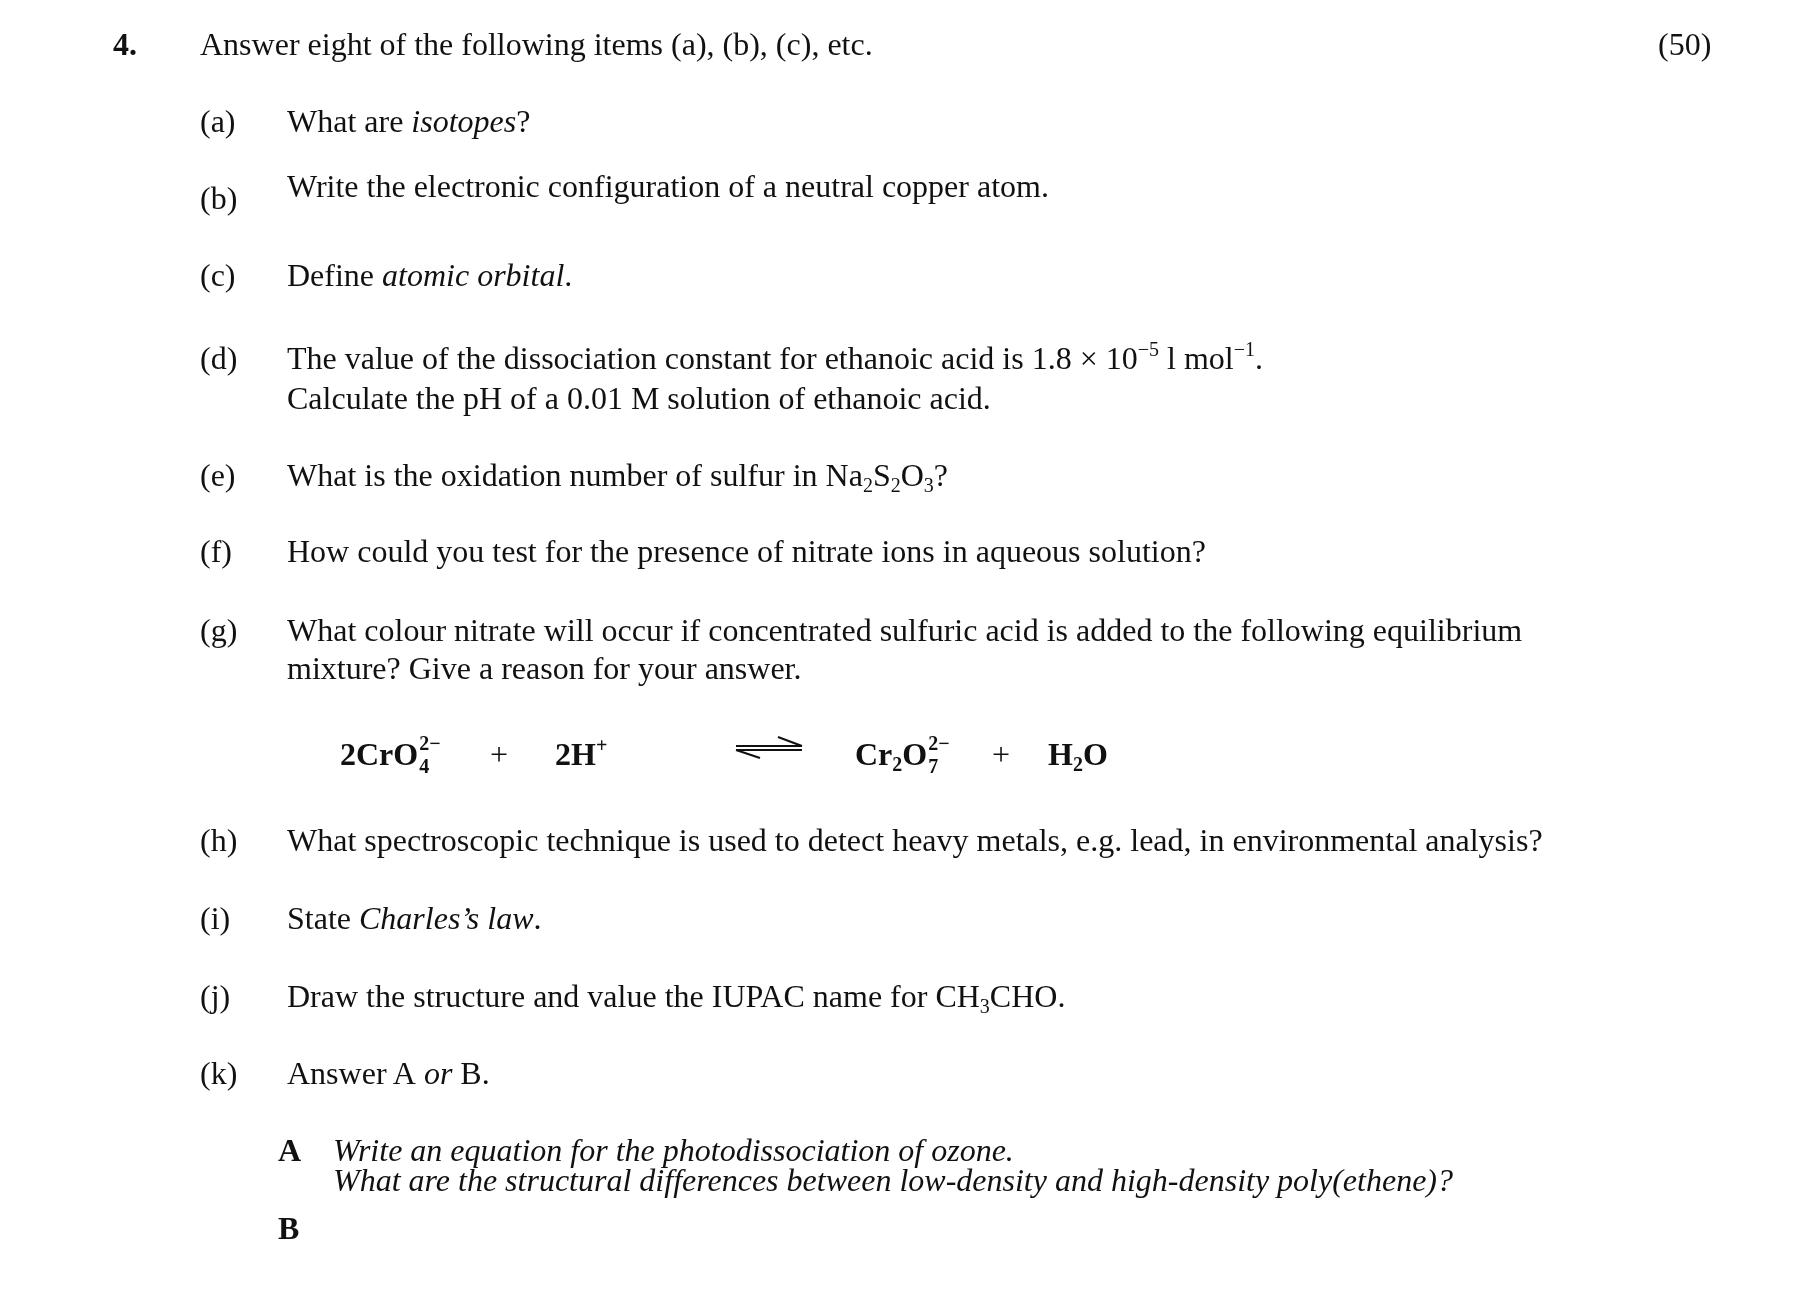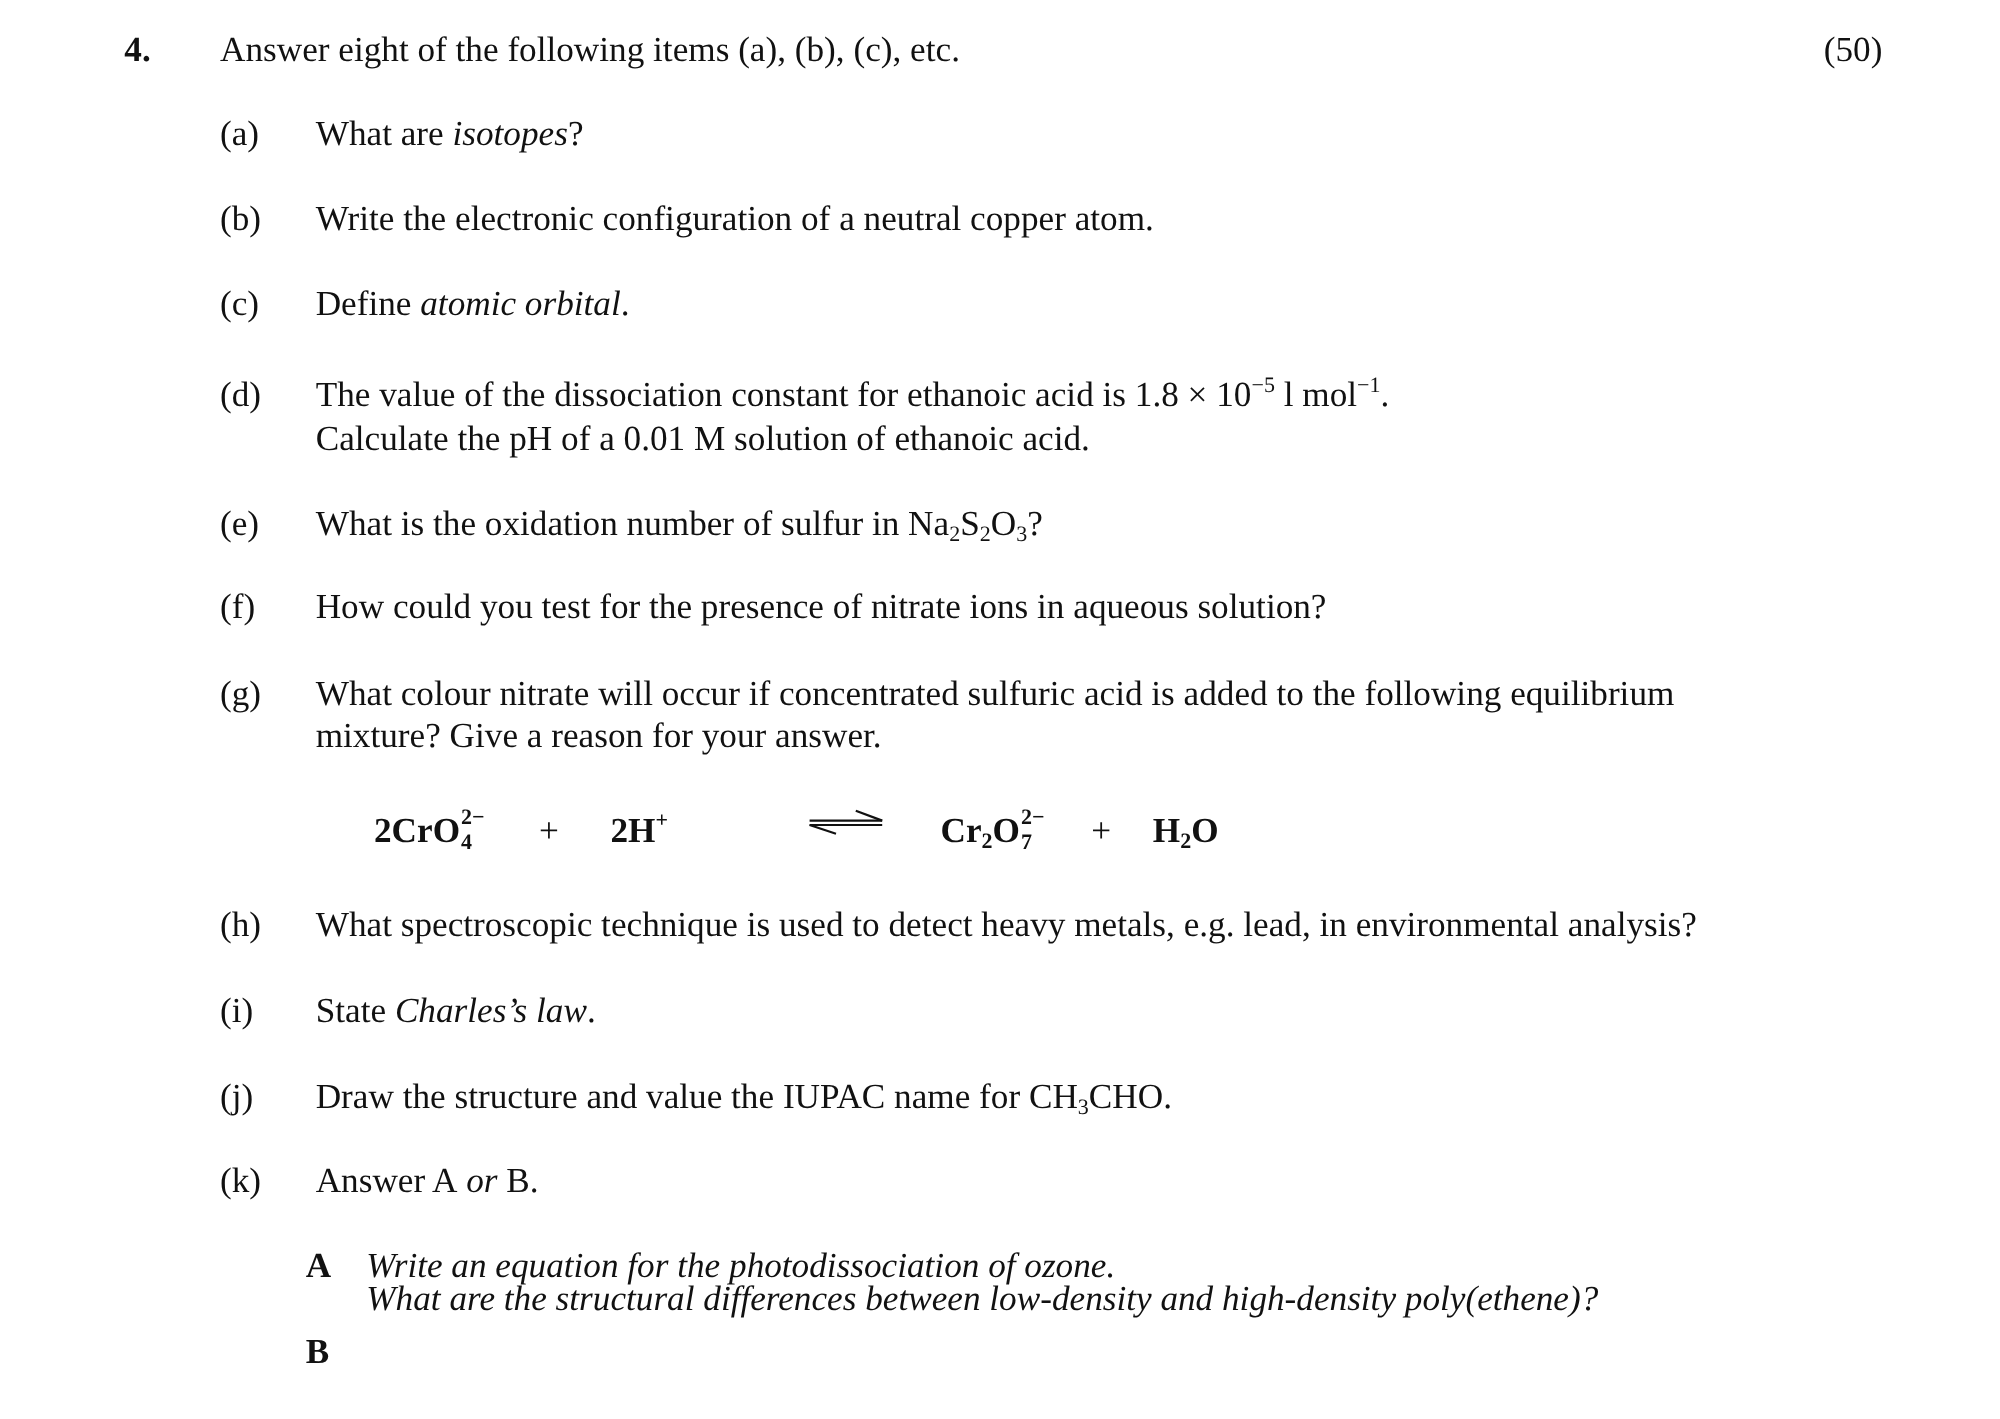--- a/index.html
+++ b/index.html
@@ -31,21 +31,21 @@
 <body>
 
 <div class="line qnum" style="top:26px">4.</div>
 <div class="line txt" style="left:200px; top:26px"><span>Answer </span><b>eight</b><span> of the following items (a), (b), (c), etc.</span></div>
 <div class="line marks" style="top:26px">(50)</div>
 
 <div class="line lbl" style="top:103px">(a)</div>
 <div class="line txt" style="top:103px"><span>What are </span><i>isotopes</i><span>?</span></div>
 
 <div class="line lbl" style="top:180px">(b)</div>
-<div class="line txt" style="top:180px">Write the electronic configuration of a neutral copper atom.</div>
+<div class="line txt" style="top:168px">Write the electronic configuration of a neutral copper atom.</div>
 
 <div class="line lbl" style="top:257px">(c)</div>
 <div class="line txt" style="top:257px"><span>Define </span><i>atomic orbital</i><span>.</span></div>
 
 <div class="line lbl" style="top:340px">(d)</div>
 <div class="line txt" style="top:340px"><span>The value of the dissociation constant for ethanoic acid is 1.8 × 10</span><sup>−5</sup><span> l mol</span><sup>−1</sup><span>.</span></div>
 <div class="line txt" style="top:380px">Calculate the pH of a 0.01 M solution of ethanoic acid.</div>
 
 <div class="line lbl" style="top:457px">(e)</div>
 <div class="line txt" style="top:457px"><span>What is the oxidation number of sulfur in </span><b><span>Na</span><sub>2</sub><span>S</span><sub>2</sub><span>O</span><sub>3</sub></b><span>?</span></div>

